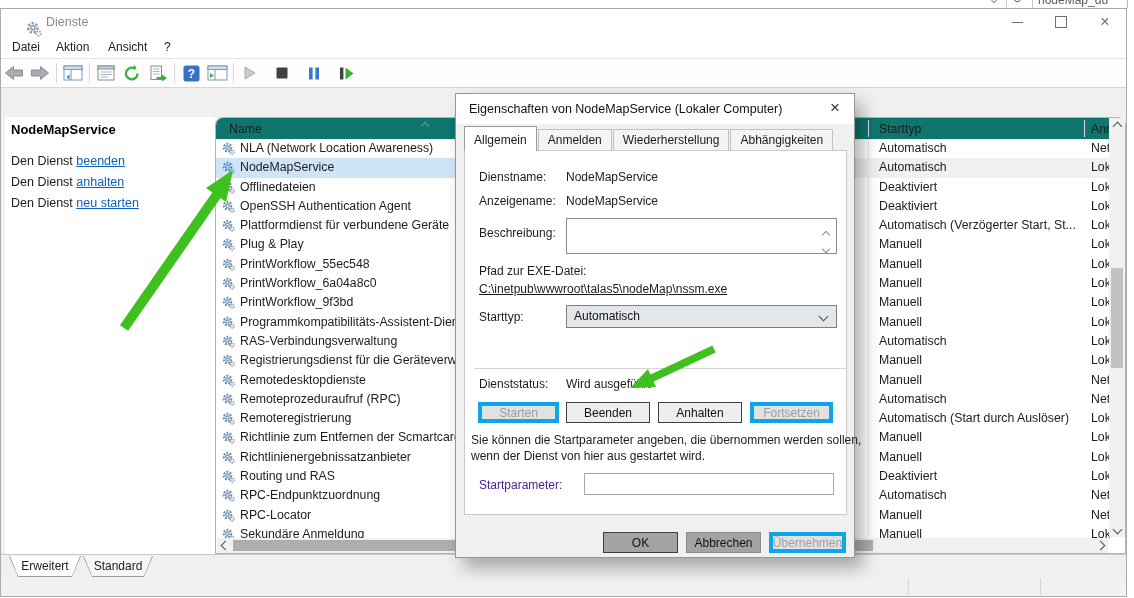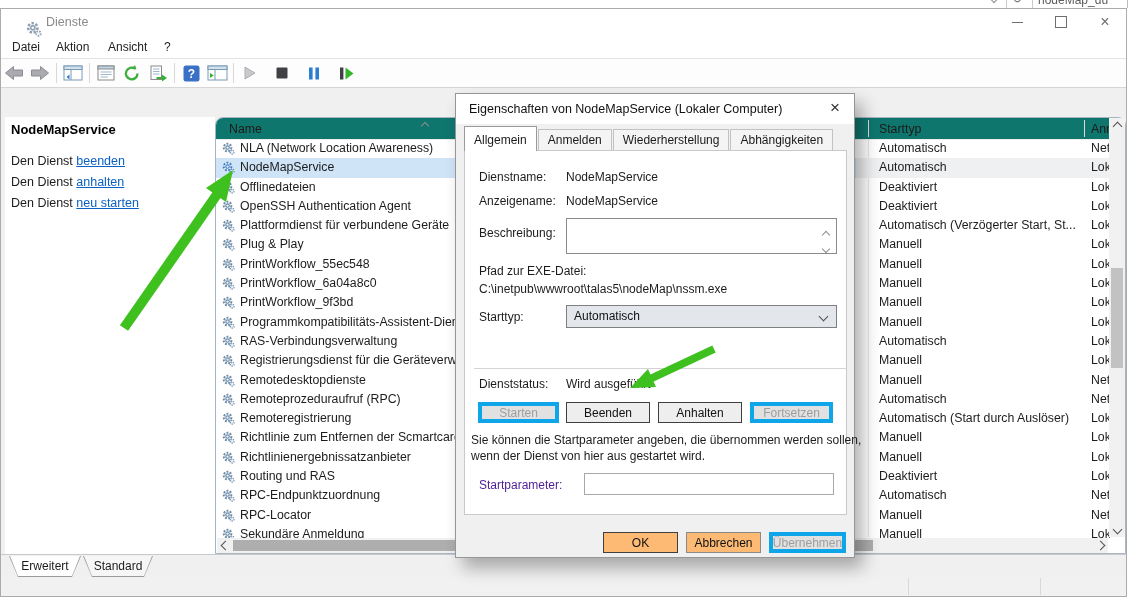--- a/index.html
+++ b/index.html
@@ -67,21 +67,21 @@
   .tab.active{background:#fff;border-color:#9b9b9b;padding-top:6px;position:relative;z-index:2;}
   .tab-page{position:absolute;left:8px;top:56px;width:383px;height:365px;background:#fff;border:1px solid #c9c9c9;box-sizing:border-box;}
   .dl{position:absolute;font-size:12px;color:#1c1c1c;white-space:nowrap;}
   .dl.grey{color:#4c1d95;}
   .fld{position:absolute;background:#fff;border:1px solid #8a8a8a;box-sizing:border-box;}
   .combo{position:absolute;background:#e3e7ec;border:1px solid #7f7f7f;box-sizing:border-box;font-size:12px;line-height:20px;padding-left:7px;color:#111;}
   .hline{position:absolute;height:1px;background:#d4d4d4;}
   .dbtn{position:absolute;height:21px;font-size:12px;display:flex;align-items:center;justify-content:center;box-sizing:border-box;}
   .dbtn.on{background:#eeeeee;border:1px solid #3f3f3f;color:#111;}
   .dbtn.off{background:#e1e1e1;border:4px solid #0ea5e9;color:#9e9e9e;}
-  .dbtn.plain{background:#fdba74;border:1px solid #8a8a8a;color:#111;}
+  .dbtn.plain{background:#a3a3a3;border:1px solid #8a8a8a;color:#111;}
   .spin{position:absolute;right:3px;width:14px;text-align:center;}
   
   .tabrow{left:1px;top:554px;width:1125px;height:23px;background:#f0f0f0;border-top:1px solid #c9c9c9;z-index:2;}
   .btab-o{position:absolute;top:1px;height:21px;clip-path:polygon(0 0,100% 0,calc(100% - 9px) 100%,9px 100%);background:#9a9a9a;}
   .btab-i{position:absolute;left:1px;top:0;right:1px;bottom:1px;clip-path:polygon(0 0,100% 0,calc(100% - 8px) 100%,8px 100%);background:#f6f6f6;display:flex;align-items:center;justify-content:center;font-size:12px;color:#1c1c1c;}
   .btab-i.act{background:#ffffff;}
   .statusbar{left:1px;top:577px;width:1125px;height:19px;background:#f1f1f1;z-index:2;}
   .st-div{position:absolute;top:1px;width:1px;height:17px;background:#d8d8d8;}
   
   .arrows{left:0;top:0;z-index:30;pointer-events:none;}
@@ -483,21 +483,21 @@
     <span class="dl" style="left:23px;top:100px;">Anzeigename:</span>
     <span class="dl" style="left:110px;top:100px;">NodeMapService</span>
 
     <span class="dl" style="left:23px;top:132px;">Beschreibung:</span>
     <div class="fld" style="left:110px;top:124px;width:271px;height:36px;">
       <span class="spin" style="top:5px;"><span class="chev up faint"></span></span>
       <span class="spin" style="top:19px;"><span class="chev down faint"></span></span>
     </div>
 
     <span class="dl" style="left:23px;top:170px;">Pfad zur EXE-Datei:</span>
-    <span class="dl" style="left:23px;top:188px;">C:\inetpub\wwwroot\talas5\nodeMap\nssm.exe</span>
+    <span class="dl" style="left:23px;top:188px;text-decoration:underline;">C:\inetpub\wwwroot\talas5\nodeMap\nssm.exe</span>
 
     <span class="dl" style="left:23px;top:216px;">Starttyp:</span>
     <div class="combo" style="left:110px;top:211px;width:271px;height:23px;">
       <span>Automatisch</span>
       <span class="chev down" style="position:absolute;right:9px;top:7px;"></span>
     </div>
 
     <div class="hline" style="left:18px;top:274px;width:373px;"></div>
 
     <span class="dl" style="left:23px;top:283px;">Dienststatus:</span>

